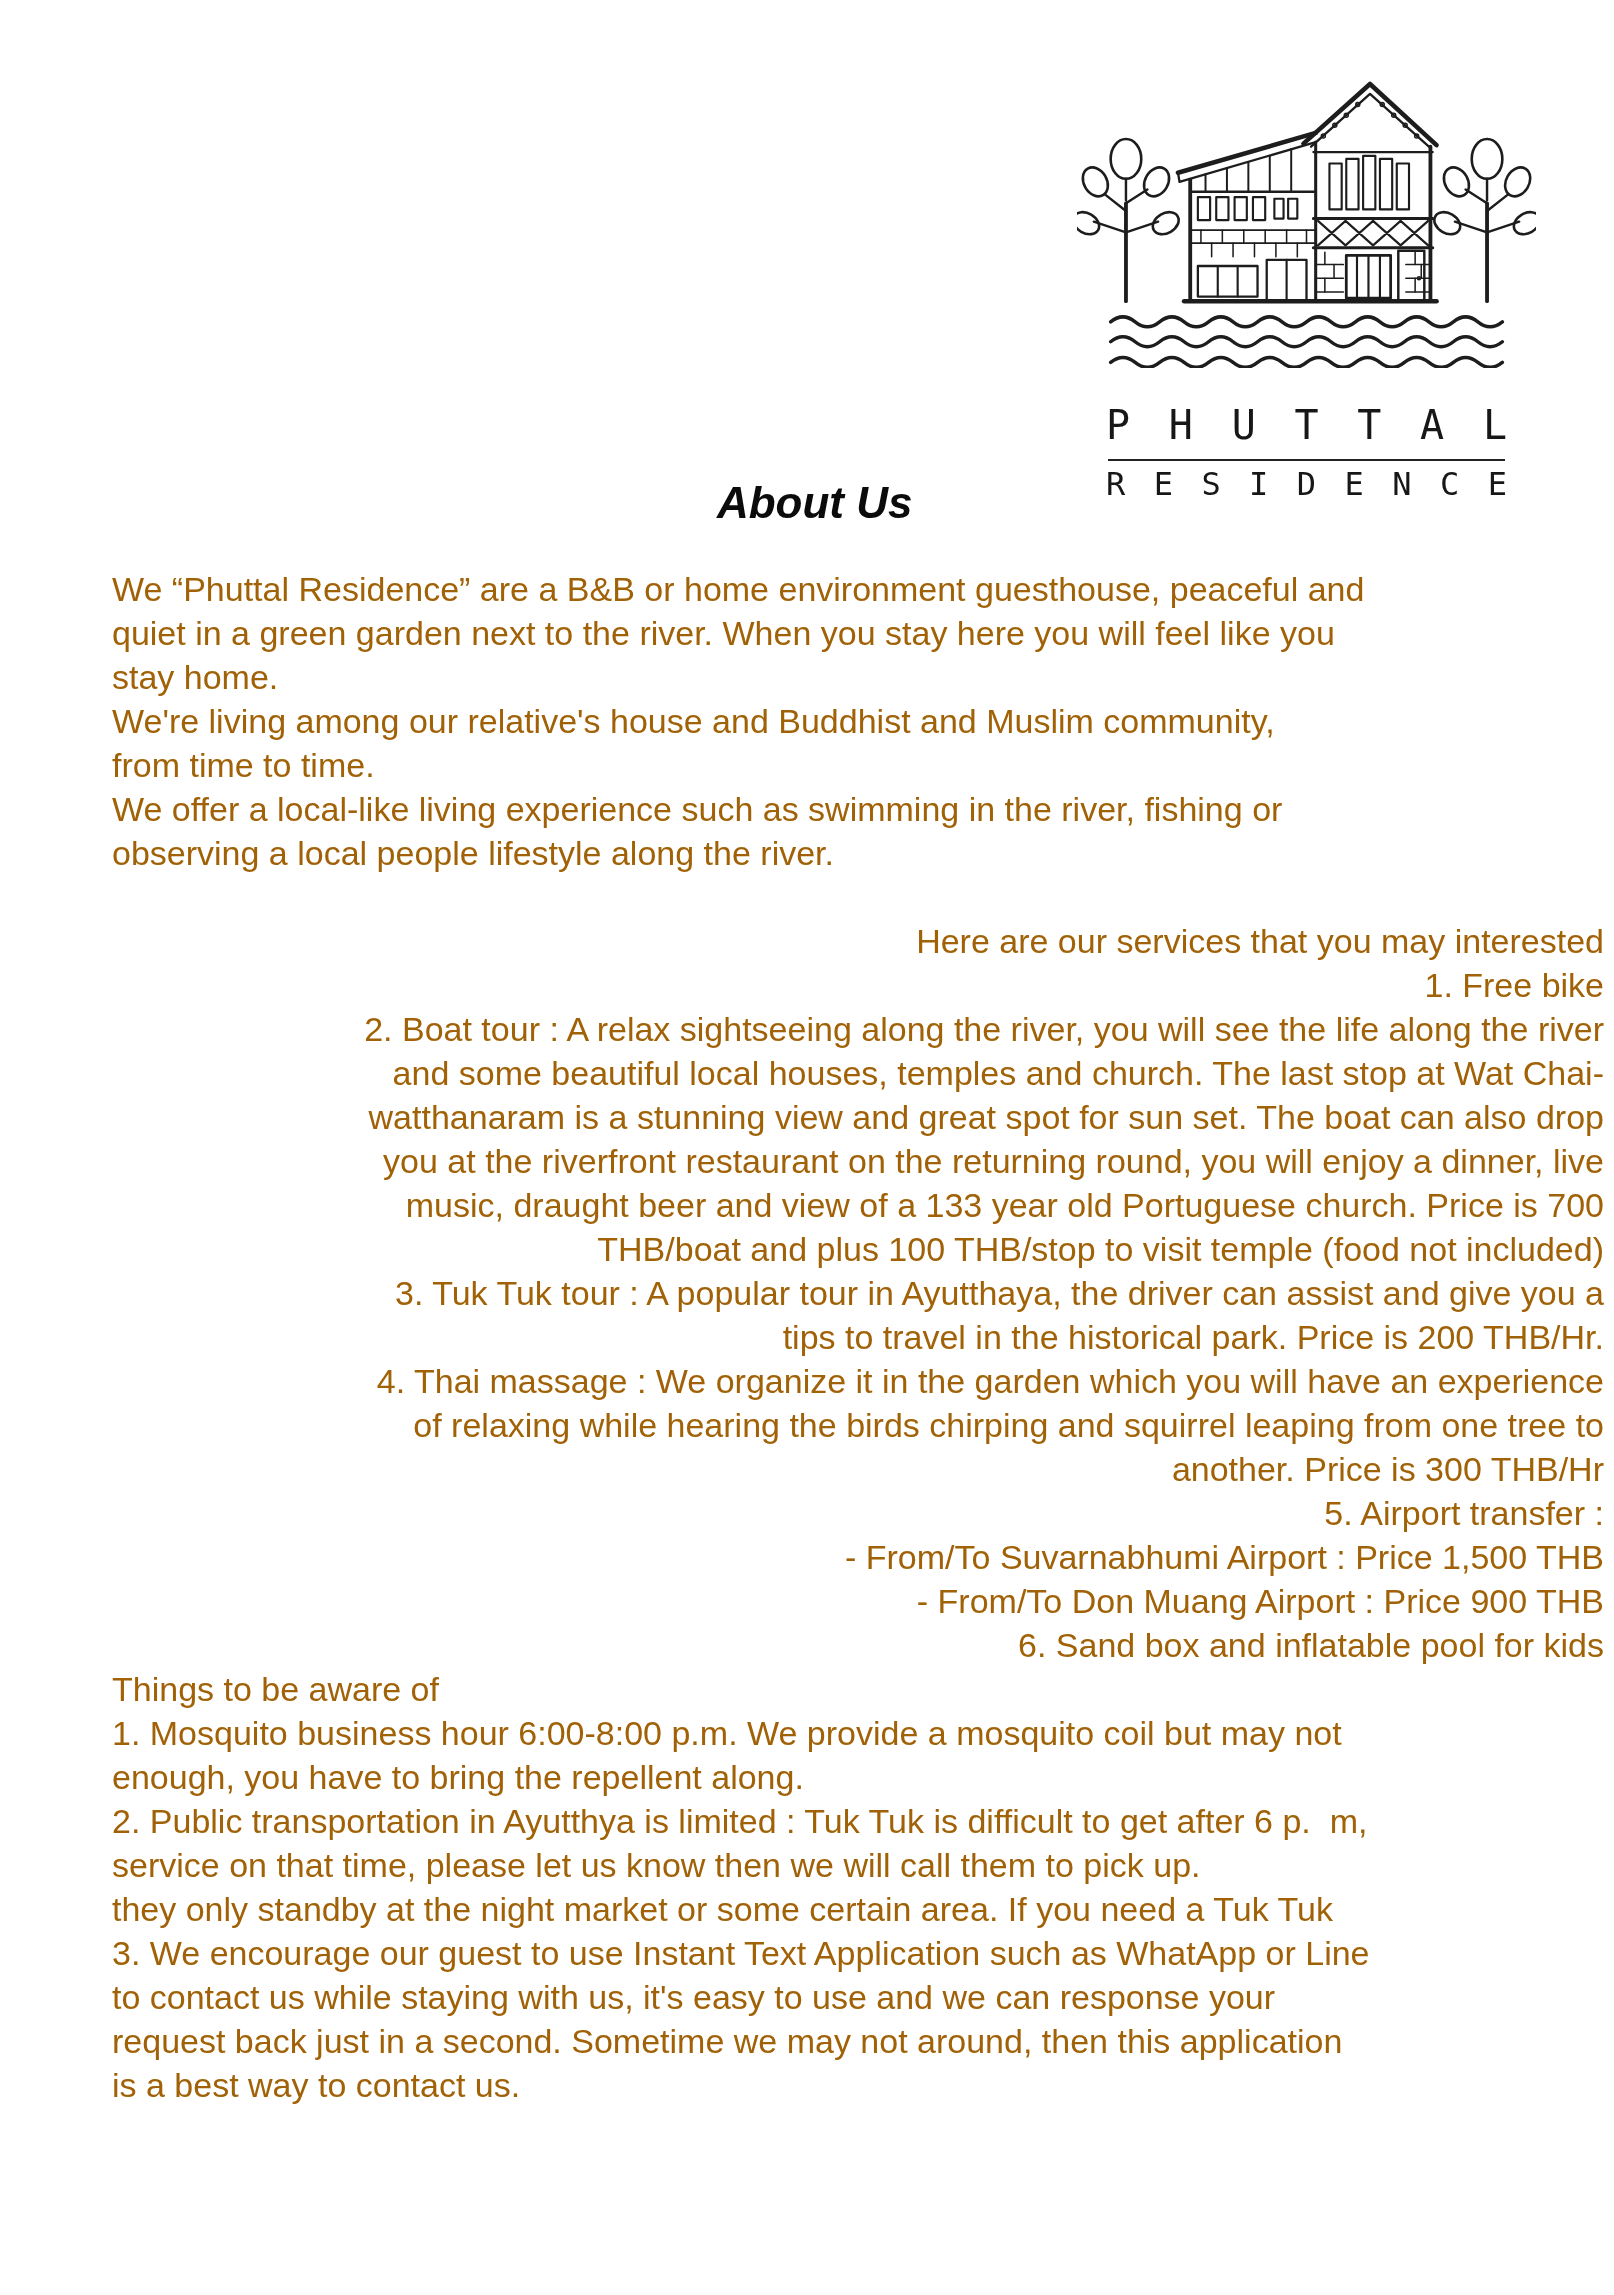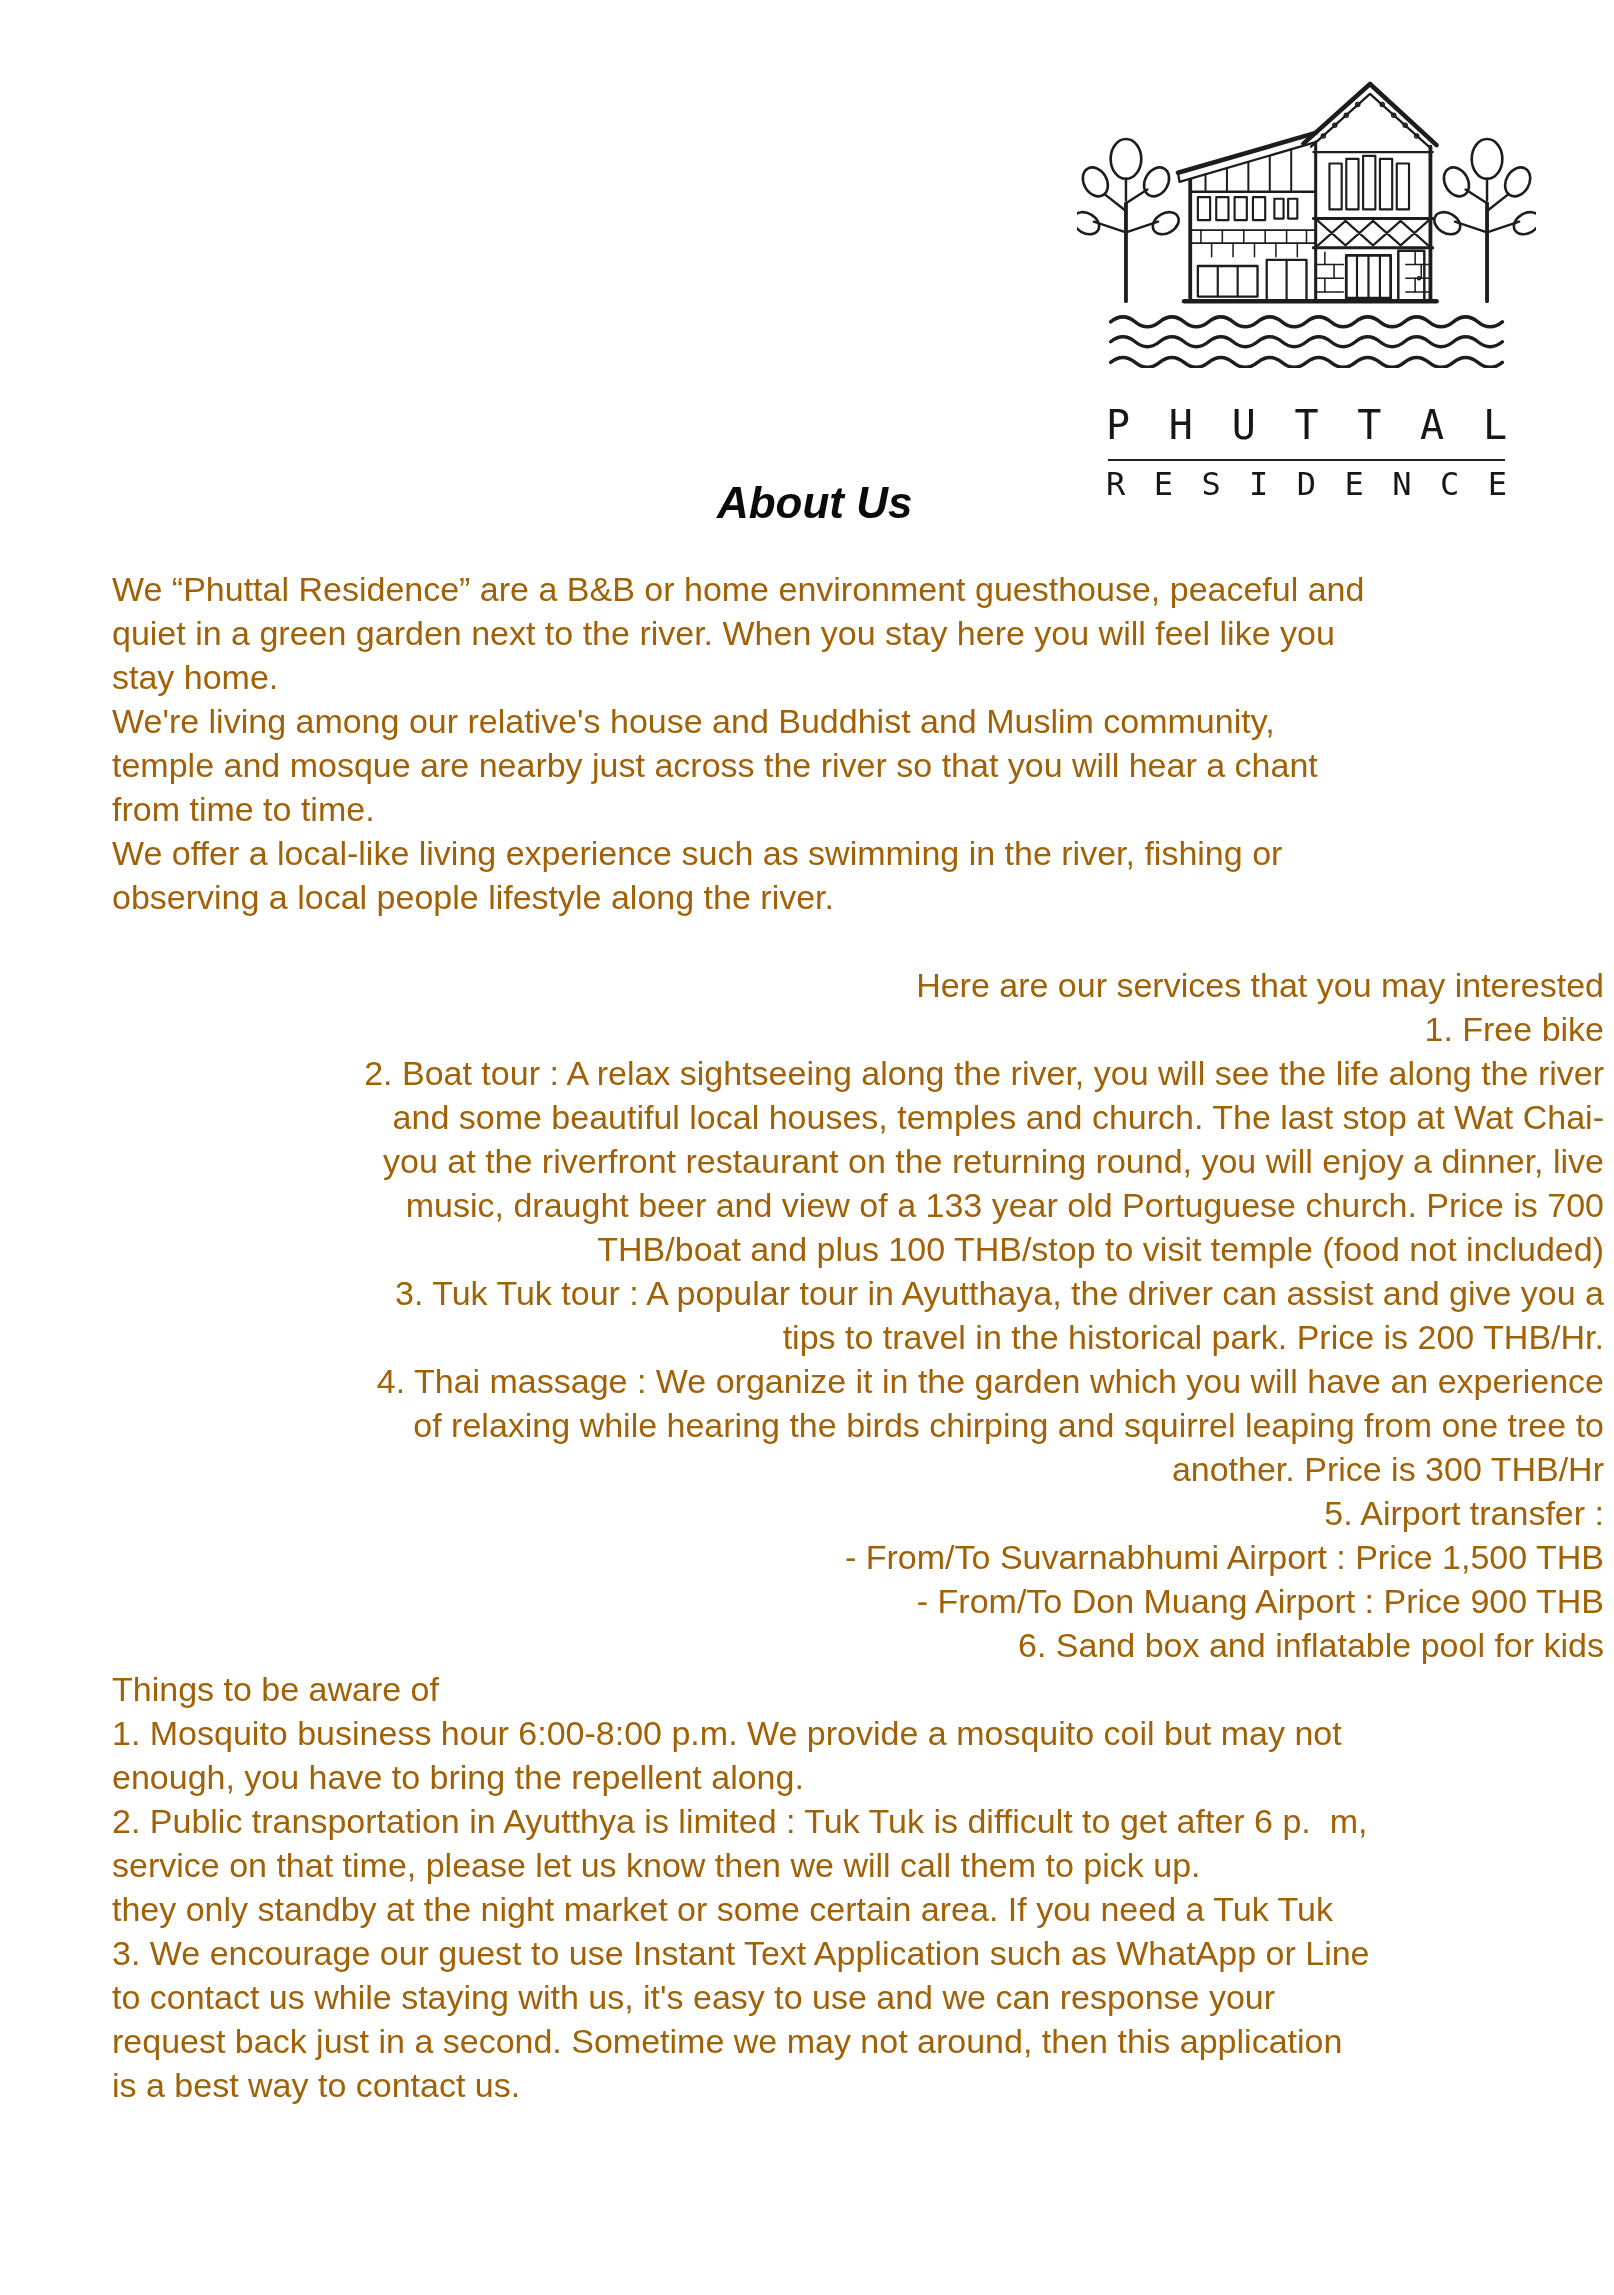--- a/index.html
+++ b/index.html
@@ -145,30 +145,30 @@
   </div>
 
   <div class="page-title">About Us</div>
 
   <div class="body-text">
     <div class="section section-intro">
       <div class="doc-line">We “Phuttal Residence” are a B&amp;B or home environment guesthouse, peaceful and</div>
         <div class="doc-line">quiet in a green garden next to the river. When you stay here you will feel like you</div>
         <div class="doc-line">stay home.</div>
         <div class="doc-line">We're living among our relative's house and Buddhist and Muslim community,</div>
-        <div class="doc-line">temple and mosque are nearby just across the river so that you will hear a chant</div>
         <div class="doc-line">from time to time.</div>
         <div class="doc-line">We offer a local-like living experience such as swimming in the river, fishing or</div>
         <div class="doc-line">observing a local people lifestyle along the river.</div>
     </div>
     <div class="section section-services">
       <div class="doc-line">Here are our services that you may interested</div>
         <div class="doc-line">1. Free bike</div>
         <div class="doc-line">2. Boat tour : A relax sightseeing along the river, you will see the life along the river</div>
         <div class="doc-line">and some beautiful local houses, temples and church. The last stop at Wat Chai-</div>
+        <div class="doc-line">watthanaram is a stunning view and great spot for sun set. The boat can also drop</div>
         <div class="doc-line">you at the riverfront restaurant on the returning round, you will enjoy a dinner, live</div>
         <div class="doc-line">music, draught beer and view of a 133 year old Portuguese church. Price is 700</div>
         <div class="doc-line">THB/boat and plus 100 THB/stop to visit temple (food not included)</div>
         <div class="doc-line">3. Tuk Tuk tour : A popular tour in Ayutthaya, the driver can assist and give you a</div>
         <div class="doc-line">tips to travel in the historical park. Price is 200 THB/Hr.</div>
         <div class="doc-line">4. Thai massage : We organize it in the garden which you will have an experience</div>
         <div class="doc-line">of relaxing while hearing the birds chirping and squirrel leaping from one tree to</div>
         <div class="doc-line">another. Price is 300 THB/Hr</div>
         <div class="doc-line">5. Airport transfer :</div>
         <div class="doc-line">- From/To Suvarnabhumi Airport : Price 1,500 THB</div>

